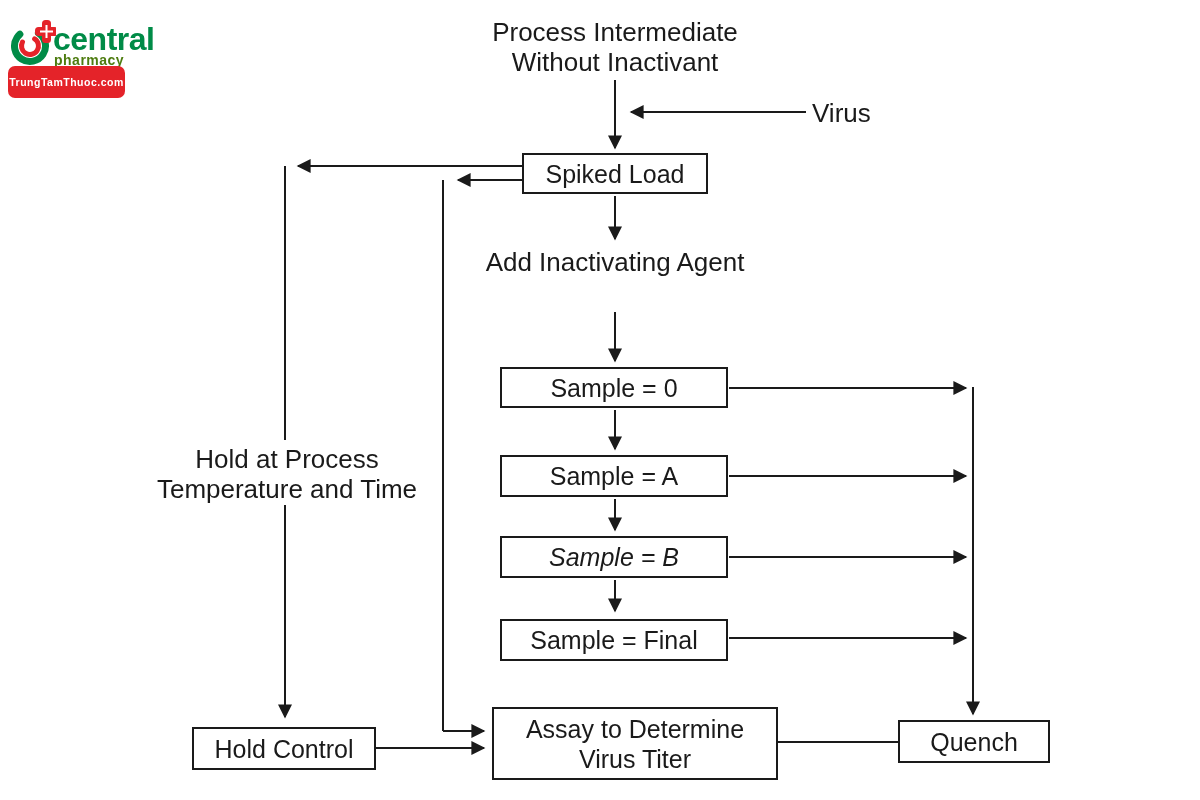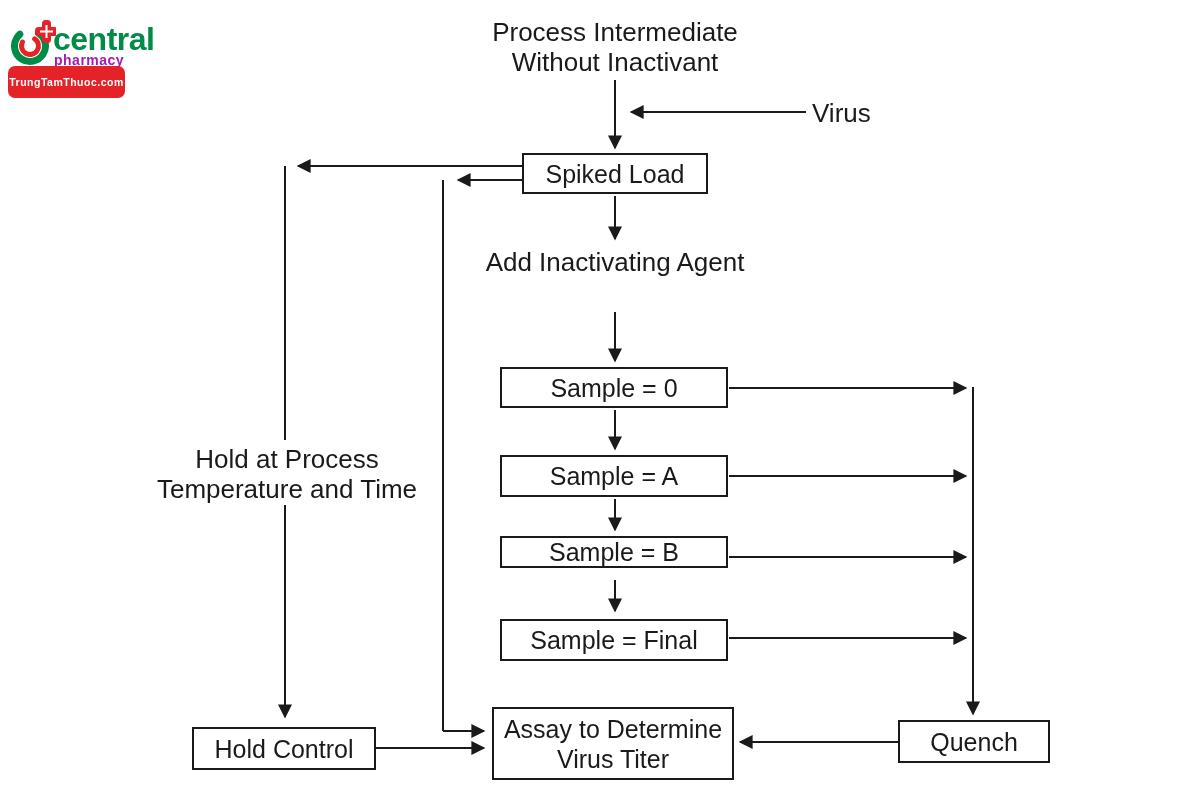--- a/index.html
+++ b/index.html
@@ -38,21 +38,21 @@
   
   .logo { position: absolute; left: 8px; top: 14px; width: 140px; }
   .logo-icon { position: absolute; left: 2px; top: 4px; }
   .logo-brand {
     position: absolute; left: 45px; top: 7px;
     font-size: 32px; font-weight: bold; color: #008B47;
     letter-spacing: -0.5px;
   }
   .logo-tagline {
     position: absolute; left: 46px; top: 38px;
-    font-size: 14px; font-weight: bold; color: #a21caf;
+    font-size: 14px; font-weight: bold; color: #4d7c0f;
     letter-spacing: 0.5px;
   }
   .logo-badge {
     position: absolute; left: 0px; top: 52px;
     width: 117px; height: 32px;
     background: #E42329; border-radius: 7px;
     color: #ffffff; font-size: 10.5px; font-weight: bold;
     display: flex; align-items: center; justify-content: center;
     letter-spacing: 0.5px;
   }
@@ -108,27 +108,27 @@
     <div>Hold at Process</div>
     <div>Temperature and Time</div>
   </div>
 
   <div class="node" style="left:522px; top:153px; width:186px; height:41px;">Spiked Load</div>
 
   <div class="node" style="left:500px; top:367px; width:228px; height:41px;">Sample = 0</div>
 
   <div class="node" style="left:500px; top:455px; width:228px; height:42px;">Sample = A</div>
 
-  <div class="node" style="left:500px; top:536px; width:228px; height:32px;">Sample = B</div>
+  <div class="node" style="left:500px; top:536px; width:228px; height:42px;font-style:italic;">Sample = B</div>
 
   <div class="node" style="left:500px; top:619px; width:228px; height:42px;">Sample = Final</div>
 
   <div class="node" style="left:192px; top:727px; width:184px; height:43px;">Hold Control</div>
 
-  <div class="node" style="left:492px; top:707px; width:242px; height:73px; flex-direction:column;">
+  <div class="node" style="left:492px; top:707px; width:286px; height:73px; flex-direction:column;">
     <div>Assay to Determine</div>
     <div>Virus Titer</div>
   </div>
 
   <div class="node" style="left:898px; top:720px; width:152px; height:43px;">Quench</div>
 
   <div class="logo">
     <svg class="logo-icon" width="46" height="52" viewBox="0 0 46 52" xmlns="http://www.w3.org/2000/svg">
       <circle cx="20" cy="28" r="15.5" fill="none" stroke="#008B47" stroke-width="7" stroke-dasharray="77 20.4" stroke-linecap="round" transform="rotate(-57 20 28)"></circle>
       <circle cx="20" cy="28" r="8.5" fill="none" stroke="#E42329" stroke-width="5" stroke-dasharray="39 14.4" stroke-linecap="round" transform="rotate(-57 20 28)"></circle>

